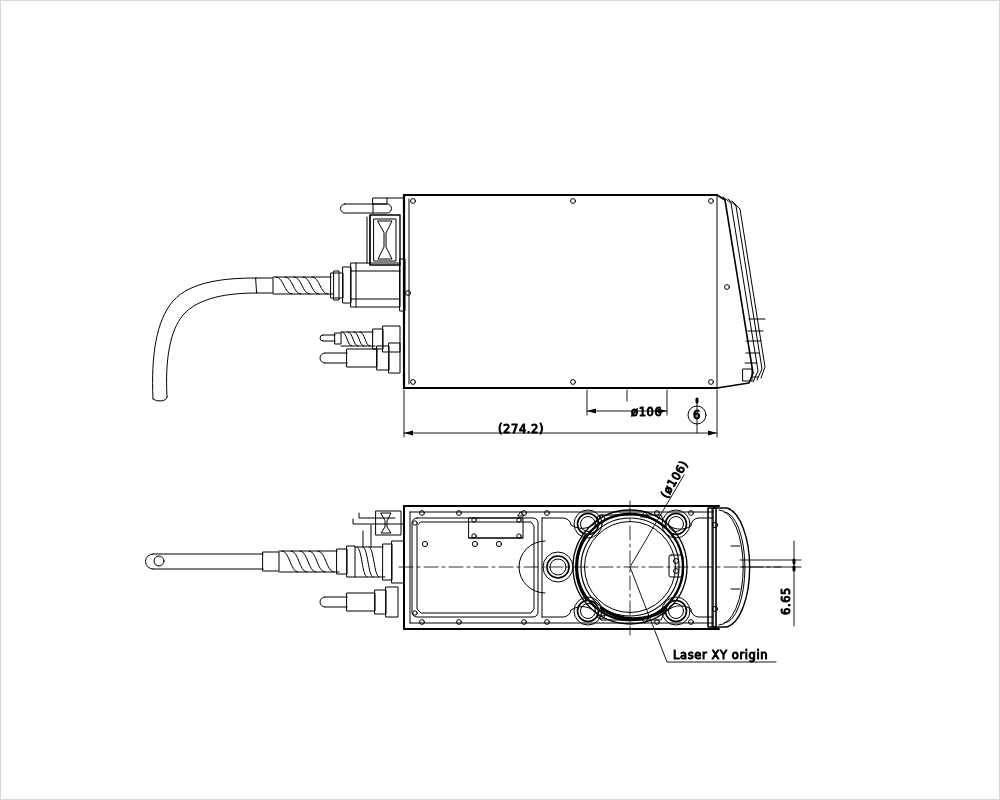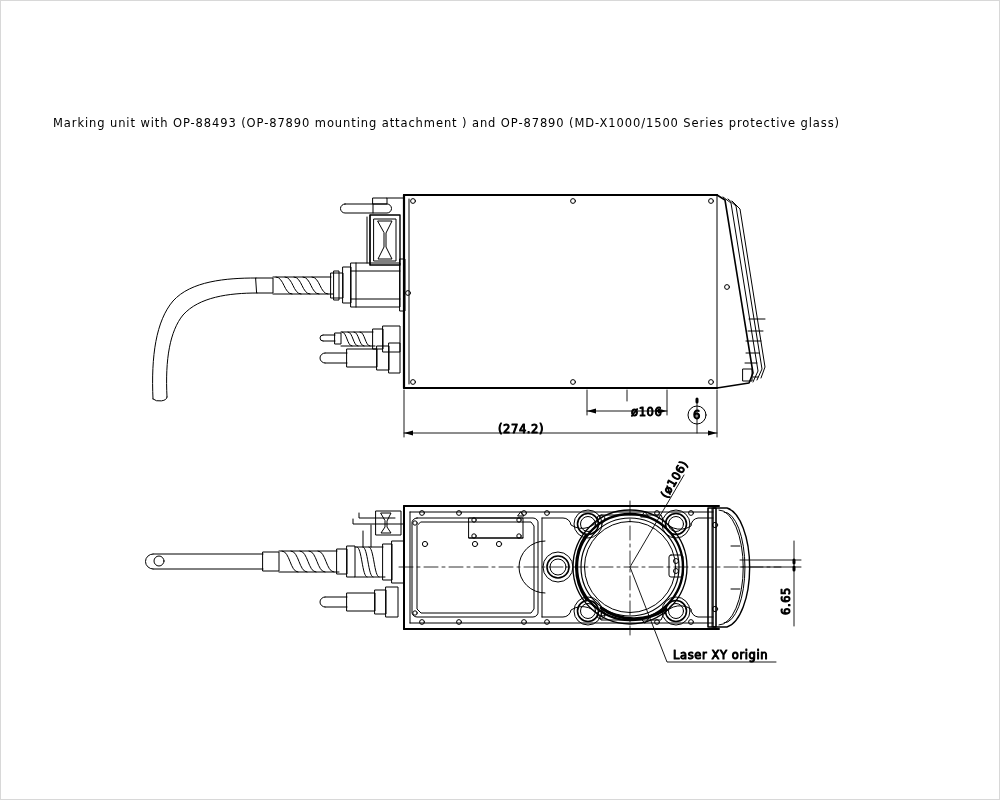--- a/index.html
+++ b/index.html
@@ -44,21 +44,20 @@
     font-size: 11.5px;
     letter-spacing: 0.6px;
     fill: #000;
   }
 </style>
 </head>
 <body>
 
 <div id="page-frame">
 
-  <div id="caption">Marking unit with OP-88493 (OP-87890 mounting attachment ) and OP-87890 (MD-X1000/1500 Series protective glass)</div>
 
   <svg id="drawing-svg" viewBox="0 0 1000 800">
 
     <defs>
       <marker id="arrL" markerWidth="10" markerHeight="8" refX="9" refY="4" orient="auto" markerUnits="userSpaceOnUse">
         <path d="M9,4 L0,1.6 L0,6.4 Z" fill="#000"></path>
       </marker>
       <marker id="arrR" markerWidth="10" markerHeight="8" refX="1" refY="4" orient="auto" markerUnits="userSpaceOnUse">
         <path d="M1,4 L10,1.6 L10,6.4 Z" fill="#000"></path>
       </marker>

